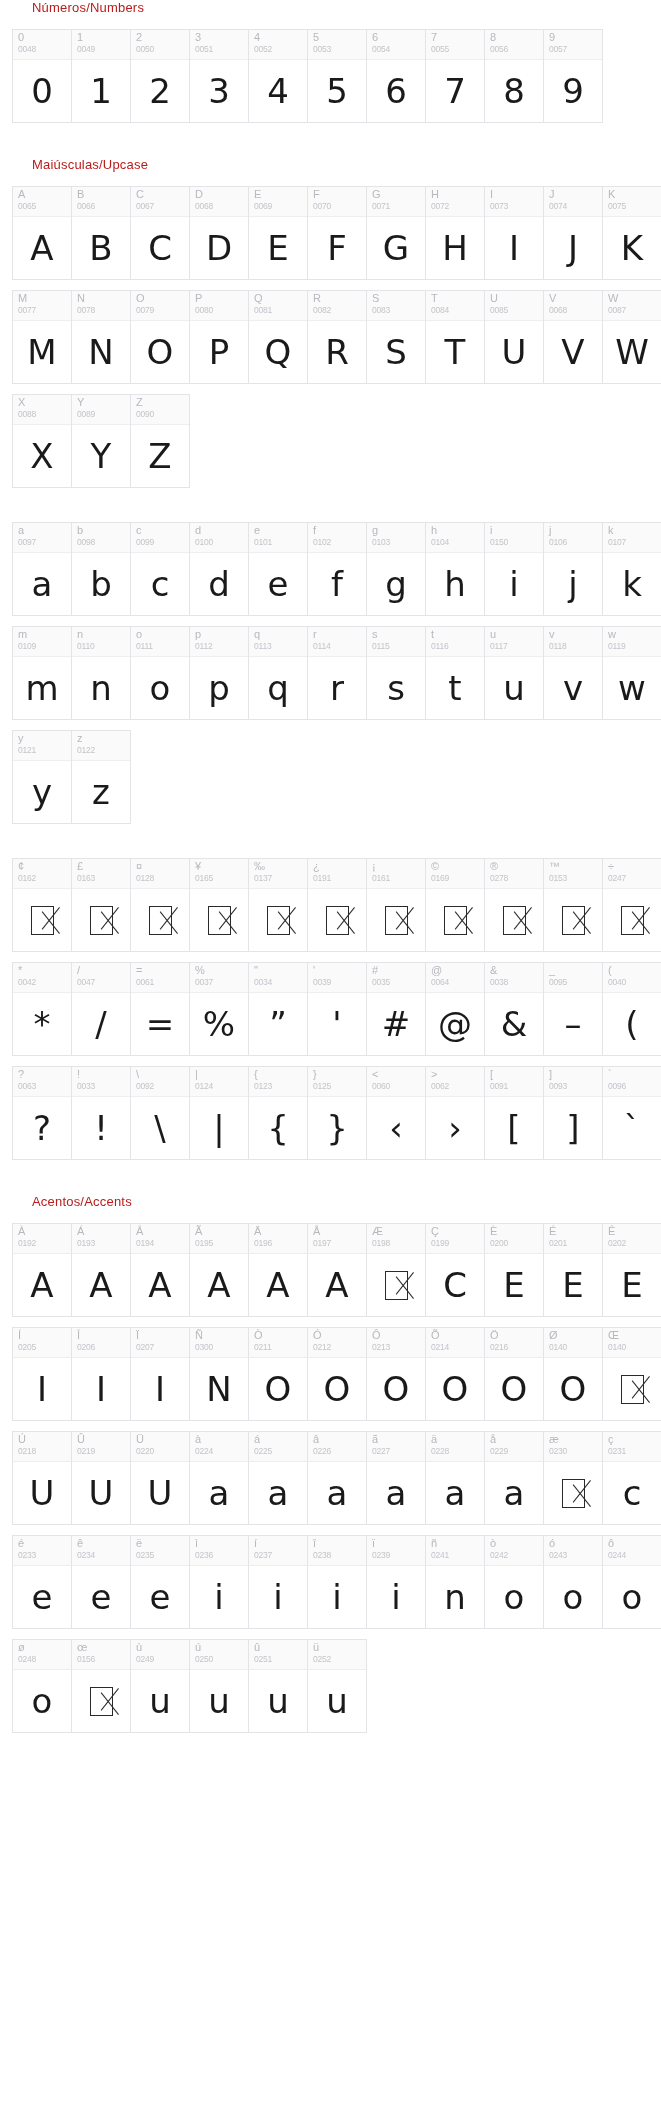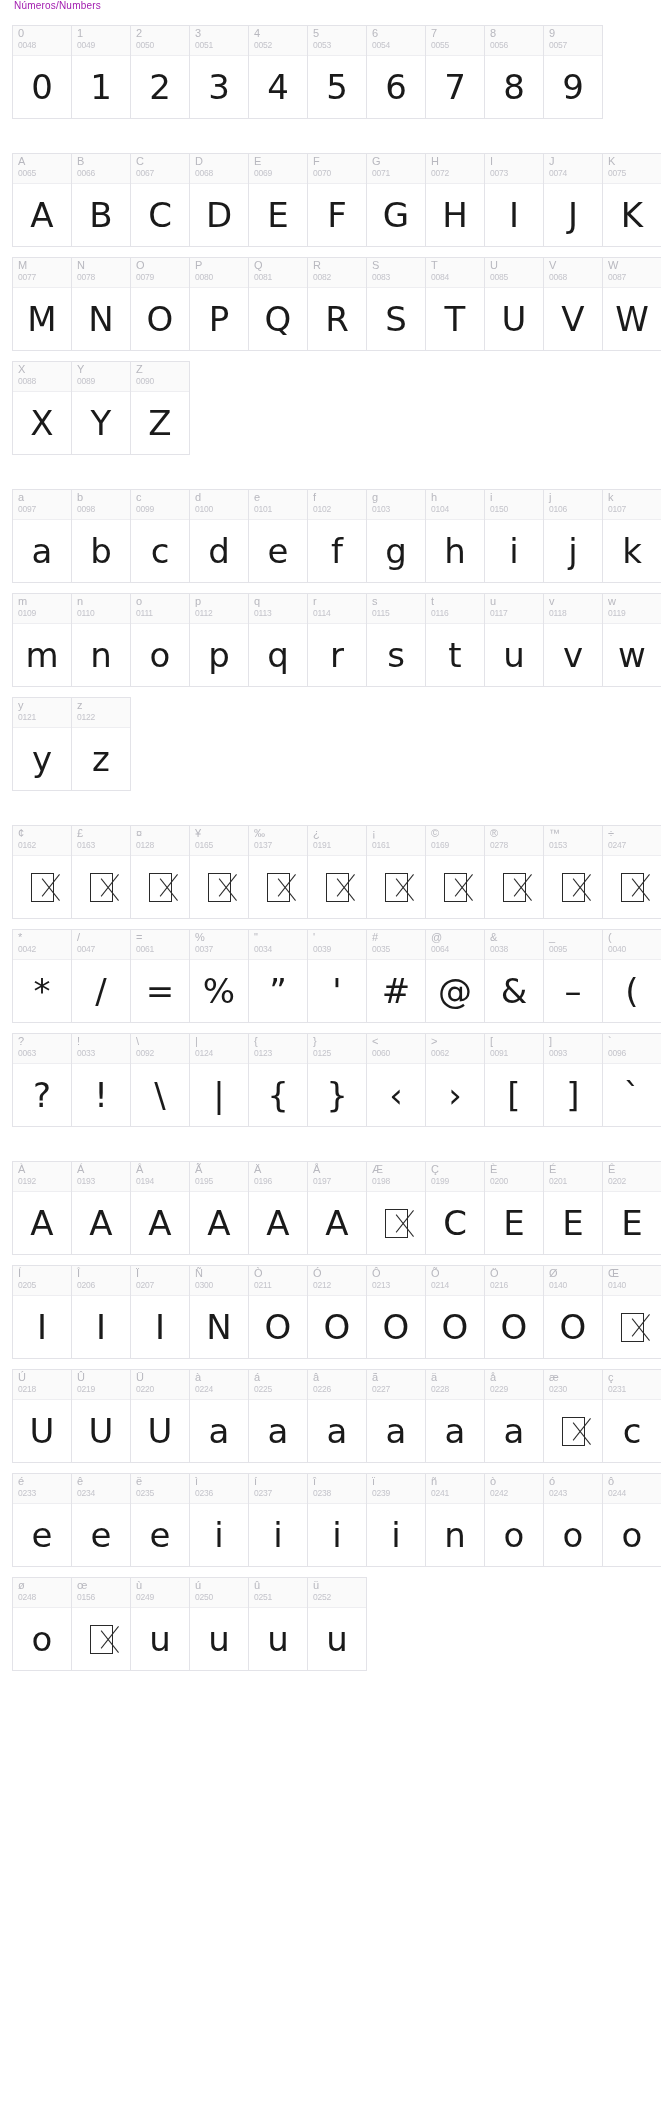--- a/index.html
+++ b/index.html
@@ -9,24 +9,24 @@
     width: 661px;
   }
   body {
     font-family: "Liberation Sans", sans-serif;
     color: #333;
     padding: 0 0 30px 0;
   }
   .page { width: 661px; padding: 0 12px; }
   .section { margin-bottom: 34px; }
   .section-title {
-    font-size: 10px;
-    color: #a21caf;
+    font-size: 13px;
+    color: #b91c1c;
     font-weight: 400;
-    margin: 0 0 14px 2px;
+    margin: 0 0 14px 20px;
     letter-spacing: 0.2px;
   }
   .rows { display: block; }
   .row {
     display: flex;
     flex-wrap: nowrap;
     border-left: 1px solid #e3e3e8;
     border-top: 1px solid #e3e3e8;
     width: max-content;
     margin-bottom: 10px;
@@ -171,20 +171,21 @@
               <div class="cell-head">
                 <span class="cell-char">9</span>
                 <span class="cell-code">0057</span>
               </div>
               <div class="cell-glyph">9</div>
             </div>
           </div>
         </div>
       </div>
       <div class="section">
+        <div class="section-title">Maiúsculas/Upcase</div>
         <div class="rows">
           <div class="row">
             <div class="cell">
               <div class="cell-head">
                 <span class="cell-char">A</span>
                 <span class="cell-code">0065</span>
               </div>
               <div class="cell-glyph">A</div>
             </div>
             <div class="cell">
@@ -819,20 +820,21 @@
               <div class="cell-head">
                 <span class="cell-char">`</span>
                 <span class="cell-code">0096</span>
               </div>
               <div class="cell-glyph">`</div>
             </div>
           </div>
         </div>
       </div>
       <div class="section">
+        <div class="section-title">Acentos/Accents</div>
         <div class="rows">
           <div class="row">
             <div class="cell">
               <div class="cell-head">
                 <span class="cell-char">À</span>
                 <span class="cell-code">0192</span>
               </div>
               <div class="cell-glyph">A</div>
             </div>
             <div class="cell">

